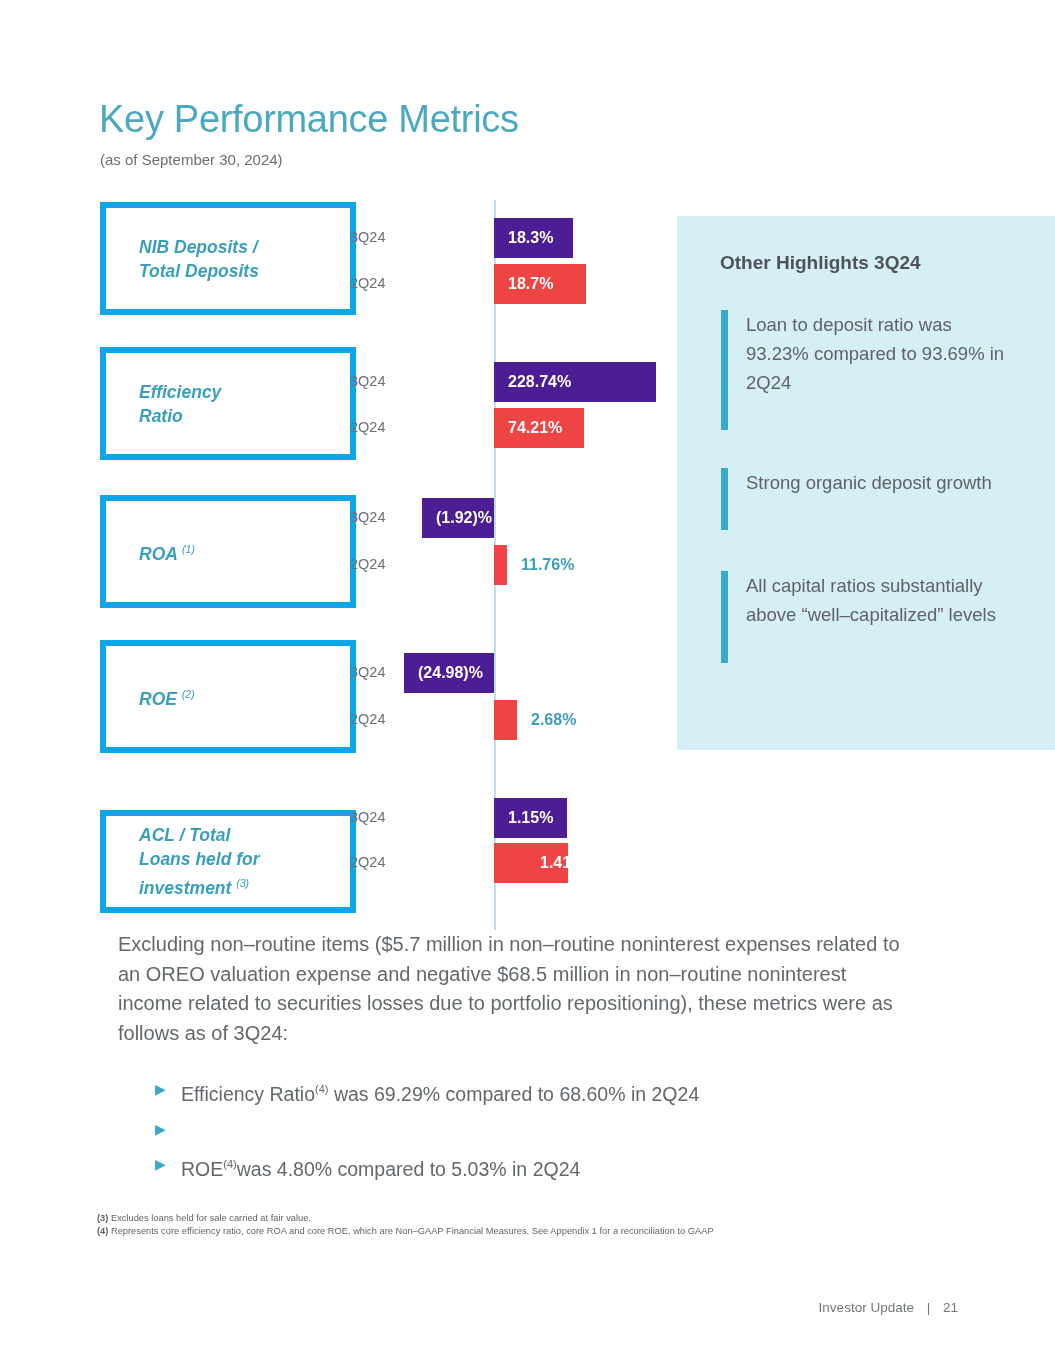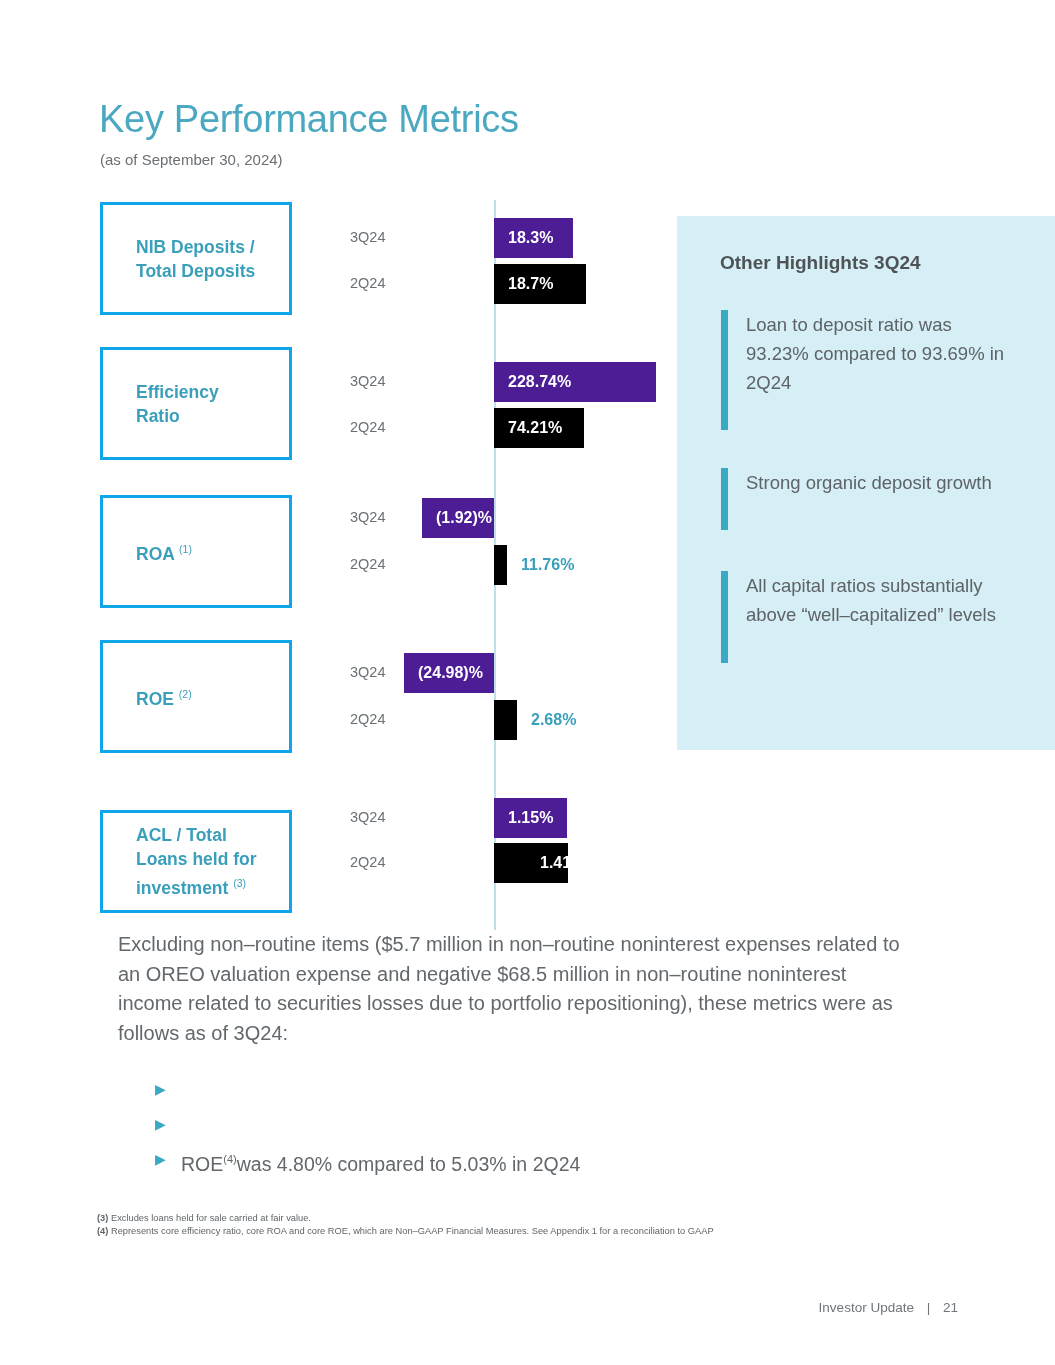--- a/index.html
+++ b/index.html
@@ -31,46 +31,47 @@
   
   .chart{position:absolute;left:0;top:0;width:680px;height:935px;}
   .zeroline{
     position:absolute;left:494px;top:200px;width:2px;height:730px;
     background:#bfe0ea;
   }
 
   .row{position:absolute;left:0;width:680px;}
   .metricbox{
     position:absolute;left:100px;
-    width:192px;
-    border:3px solid #0ea5e9;
+    width:256px;
+    border:6px solid #0ea5e9;
     background:#ffffff;
     box-sizing:border-box;
     display:flex;align-items:center;
     padding-left:33px;
+    font-style:italic;
   }
   .metricbox .mlabel{
     font-size:17.5px;line-height:24px;
     font-weight:bold;color:#3a9fba;
   }
   .metricbox .mlabel sup{font-size:10.5px;font-weight:normal;vertical-align:super;}
 
   .qlabel{
     position:absolute;left:350px;
     font-size:14.5px;color:#6b7074;font-weight:400;
     white-space:nowrap;
   }
 
   .bar{
     position:absolute;height:40px;
     display:flex;align-items:center;
     box-sizing:border-box;
   }
   .bar.light{background:#4c1d95;}
-  .bar.dark{background:#000000;}
+  .bar.dark{background:#ef4444;}
   .bar .val{
     font-size:16px;font-weight:bold;color:#ffffff;
     white-space:nowrap;
   }
   .bar .val.inside-left{margin-left:14px;}
   .valout{
     position:absolute;font-size:16px;font-weight:bold;color:#3a9fba;
     white-space:nowrap;line-height:40px;
   }
 
@@ -216,20 +217,21 @@
           <div class="htext">All capital ratios substantially above “well–capitalized” levels</div>
         </div>
       </div>
   </div>
 
   <div class="para">Excluding non–routine items ($5.7 million in non–routine noninterest expenses related to an OREO valuation expense and negative $68.5 million in non–routine noninterest income related to securities losses due to portfolio repositioning), these metrics were as follows as of 3Q24:</div>
 
   <div class="bullets">
       <div class="bullet">
         <span class="arrow">▶</span>
+        <span class="btext">Efficiency Ratio<sup>(4)</sup> was 69.29% compared to 68.60% in 2Q24</span>
       </div>
       <div class="bullet">
         <span class="arrow">▶</span>
       </div>
       <div class="bullet">
         <span class="arrow">▶</span>
         <span class="btext">ROE<sup>(4)</sup>was 4.80% compared to 5.03% in 2Q24</span>
       </div>
     </div>
 

